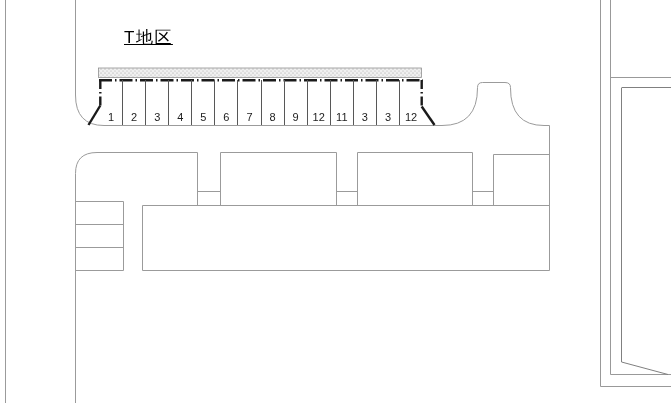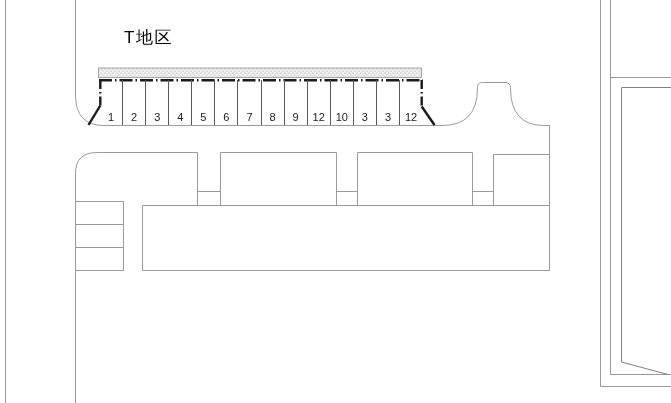--- a/index.html
+++ b/index.html
@@ -5,21 +5,21 @@
   html,body{margin:0;padding:0;}
   body{
     width:671px;height:403px;position:relative;overflow:hidden;
     background:#ffffff;
     font-family:"Liberation Sans", sans-serif;
   }
   #plan-svg{position:absolute;left:0;top:0;width:671px;height:403px;}
   #district-title{
     position:absolute;left:124px;top:29px;
     font-size:17px;letter-spacing:1.5px;color:#000;
-    white-space:nowrap;line-height:1.1;
+    white-space:nowrap;line-height:1.1;text-decoration:underline;
   }
   #stall-row{
     position:absolute;left:100px;top:80px;width:322px;height:45px;
     display:flex;box-sizing:border-box;
   }
   .stall{
     flex:1 1 0;box-sizing:border-box;
     display:flex;flex-direction:column;justify-content:flex-end;align-items:center;
     padding-bottom:2px;
     font-size:11px;line-height:1;color:#1c1c1c;
@@ -100,21 +100,21 @@
     <div class="stall">
       <span>8</span>
     </div>
     <div class="stall">
       <span>9</span>
     </div>
     <div class="stall">
       <span>12</span>
     </div>
     <div class="stall">
-      <span>10</span>
+      <span>11</span>
     </div>
     <div class="stall">
       <span>3</span>
     </div>
     <div class="stall">
       <span>3</span>
     </div>
     <div class="stall">
       <span>12</span>
     </div>

